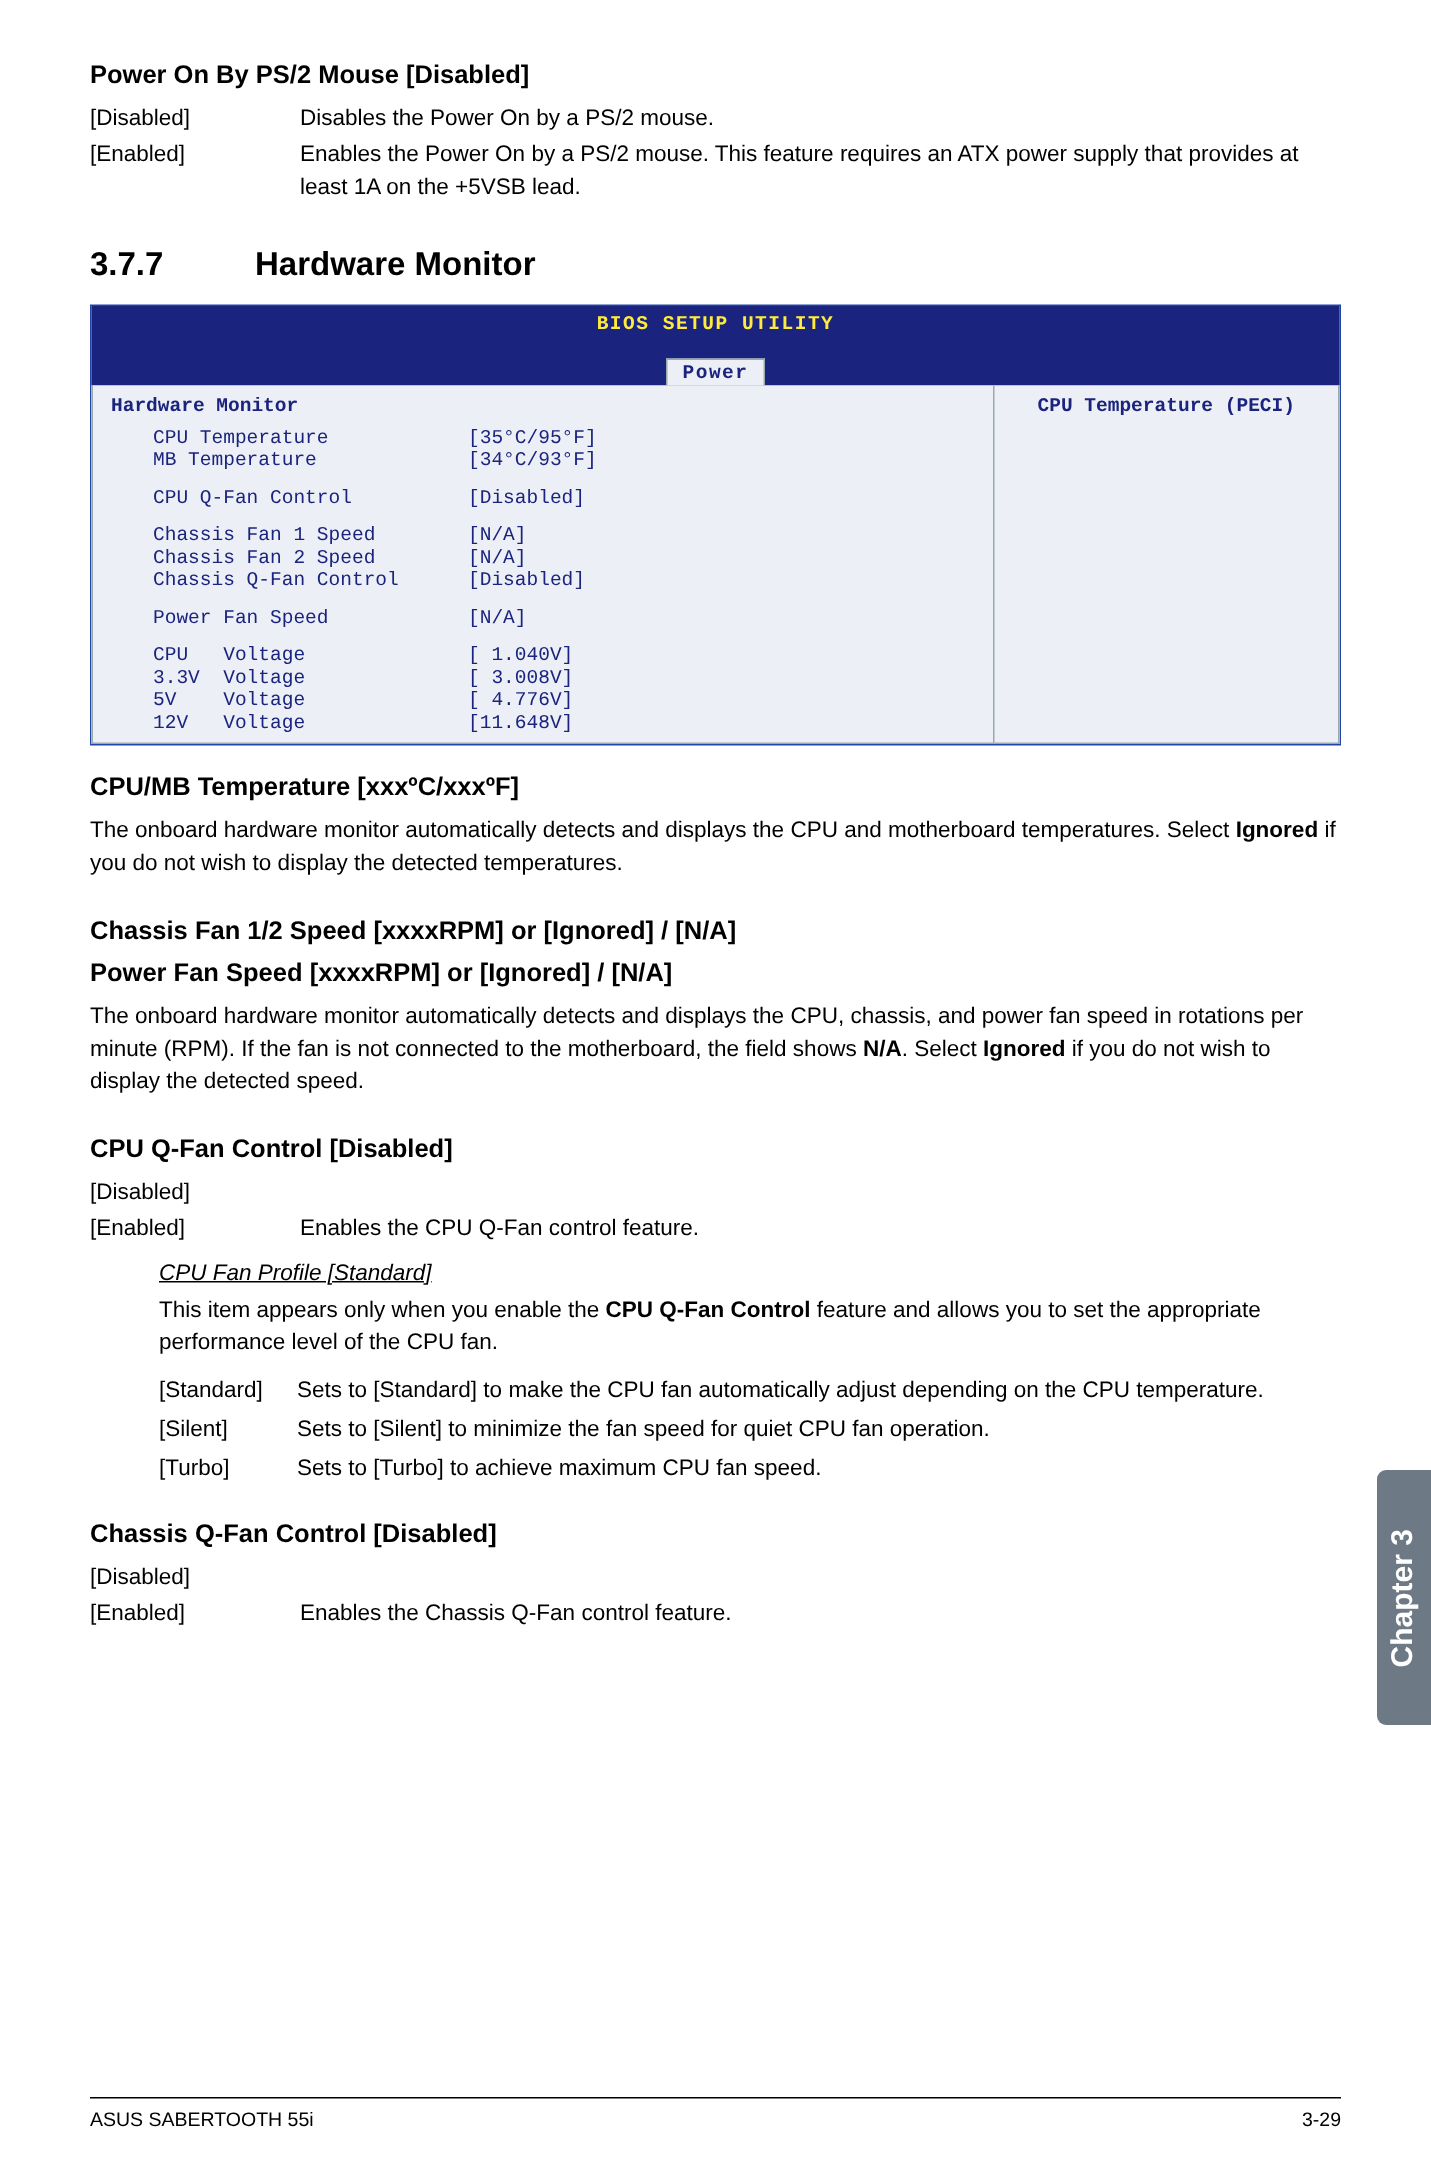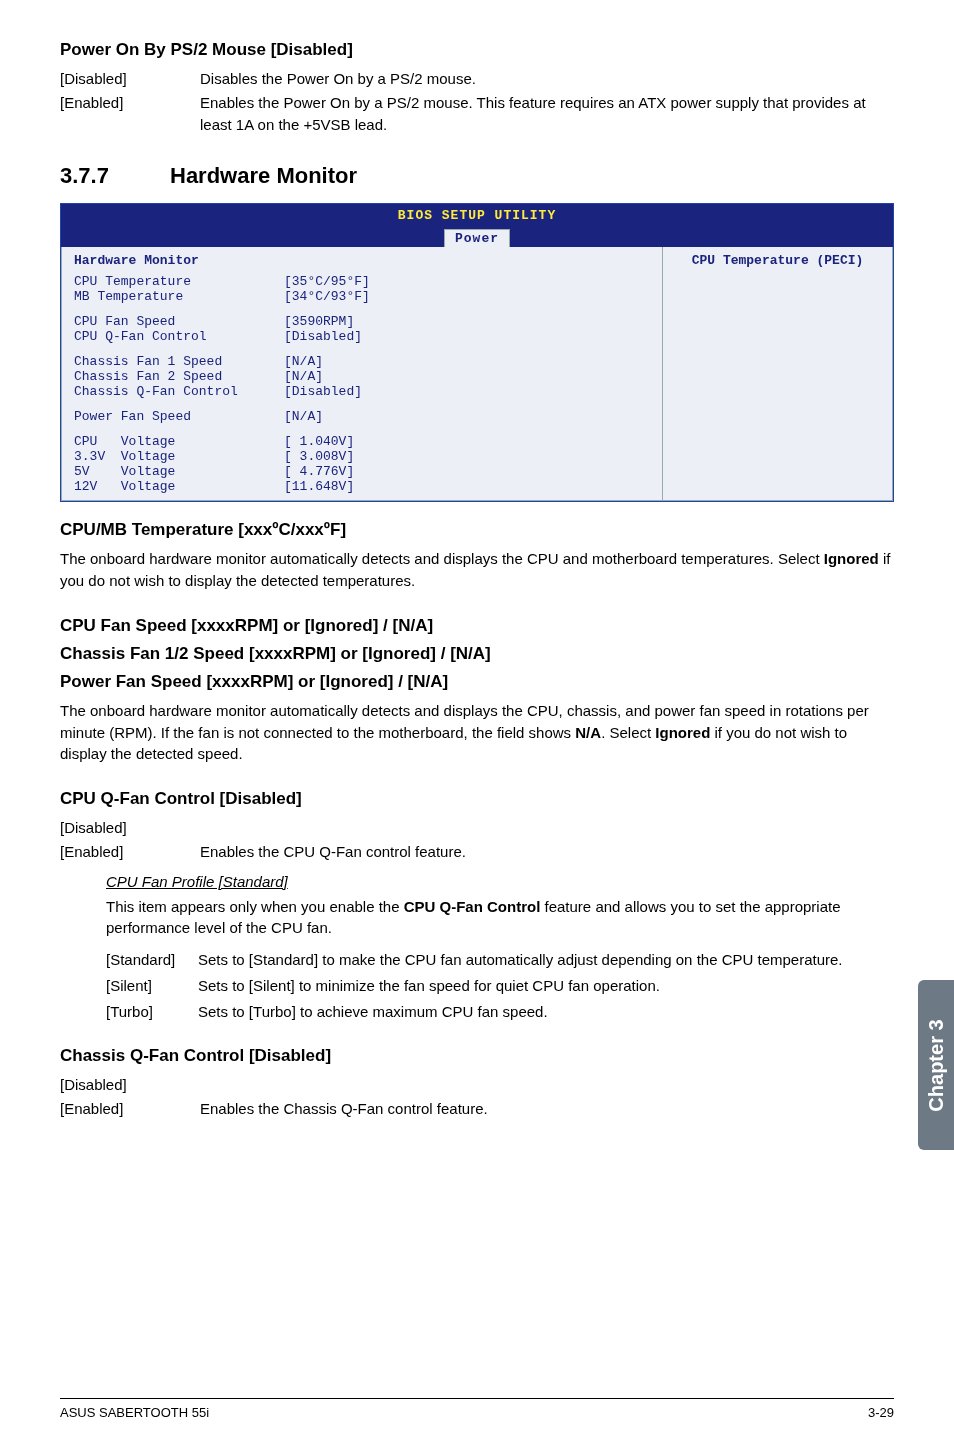--- a/index.html
+++ b/index.html
@@ -8,26 +8,26 @@
   h2 { font-size: 17px; font-weight: bold; margin-bottom: 8px; }
   .def-list { font-size: 15px; line-height: 1.45; }
   .def-row { display: flex; margin-bottom: 2px; }
   .def-term { width: 140px; flex-shrink: 0; }
   .def-desc { flex: 1; }
   .h-num-row { display: flex; align-items: baseline; margin: 28px 0 14px 0; }
   .h-num { font-size: 22px; font-weight: bold; width: 110px; }
   .h-title { font-size: 22px; font-weight: bold; }
   .bios-box { border: 1px solid #2244aa; font-family: "Courier New", monospace; font-size: 13px; margin-bottom: 18px; }
   .bios-top { background: #1a237e; color: #ffeb3b; text-align: center; padding: 4px 0 0 0; font-weight: bold; letter-spacing: 1px; }
-  .bios-tab { display:inline-block; border: 1px solid #9aa; border-bottom: none; background: #eceff5; color: #1a237e; padding: 1px 10px; font-weight: bold; margin-top: 6px; }
+  .bios-tab { display:inline-block; border: 1px solid #9aa; border-bottom: none; background: #eceff5; color: #1a237e; padding: 1px 10px; font-weight: bold; margin-top: 16px; }
   .bios-body { display: flex; background: #eceff5; }
   .bios-left { flex: 1; border: 1px solid #9aa; border-top:none; padding: 6px 12px; color: #1a237e; }
   .bios-right { width: 230px; border: 1px solid #9aa; border-left:none; border-top:none; padding: 6px 10px; color: #1a237e; font-weight: bold; text-align: center; }
   .bios-header-row { font-weight: bold; color: #1a237e; margin-bottom: 6px; }
-  .bios-row { display: flex; }
+  .bios-row { display: flex; margin-left: 28px; }
   .bios-label { width: 210px; }
   .bios-val { }
   .bios-group { margin-bottom: 10px; }
   .para { font-size: 15px; line-height: 1.45; margin-bottom: 10px; }
   .sub-indent { margin-left: 46px; }
   .sub-u { font-style: italic; text-decoration: underline; font-size: 15px; margin-bottom: 6px; }
   .opt-row { display: flex; font-size: 15px; line-height: 1.45; margin-bottom: 4px; }
   .opt-term { width: 92px; flex-shrink: 0; }
   .opt-desc { flex: 1; }
   .side-tab { position: absolute; right: 0; top: 980px; width: 36px; height: 170px; background: #6d7a86; color: #fff; display: flex; align-items: center; justify-content: center; border-top-left-radius: 6px; border-bottom-left-radius: 6px; }
@@ -71,24 +71,20 @@
             <div class="bios-val">[35°C/95°F]</div>
           </div>
         <div class="bios-row">
             <div class="bios-label">MB Temperature</div>
             <div class="bios-val">[34°C/93°F]</div>
           </div>
       </div>
 
       <div class="bios-group">
         <div class="bios-row">
-            <div class="bios-label">CPU Fan Speed</div>
-            <div class="bios-val">[3590RPM]</div>
-          </div>
-        <div class="bios-row">
             <div class="bios-label">CPU Q-Fan Control</div>
             <div class="bios-val">[Disabled]</div>
           </div>
       </div>
 
       <div class="bios-group">
         <div class="bios-row">
             <div class="bios-label">Chassis Fan 1 Speed</div>
             <div class="bios-val">[N/A]</div>
           </div>
@@ -135,21 +131,20 @@
 </div>
 
 <div class="section">
   <h2>CPU/MB Temperature [xxxºC/xxxºF]</h2>
   <p class="para">
     <span>The onboard hardware monitor automatically detects and displays the CPU and motherboard temperatures. Select </span><b>Ignored</b><span> if you do not wish to display the detected temperatures.</span>
   </p>
 </div>
 
 <div class="section">
-  <h2>CPU Fan Speed [xxxxRPM] or [Ignored] / [N/A]</h2>
   <h2>Chassis Fan 1/2 Speed [xxxxRPM] or [Ignored] / [N/A]</h2>
   <h2>Power Fan Speed [xxxxRPM] or [Ignored] / [N/A]</h2>
   <p class="para">
     <span>The onboard hardware monitor automatically detects and displays the CPU, chassis, and power fan speed in rotations per minute (RPM). If the fan is not connected to the motherboard, the field shows </span><b>N/A</b><span>. Select </span><b>Ignored</b><span> if you do not wish to display the detected speed.</span>
   </p>
 </div>
 
 <div class="section">
   <h2>CPU Q-Fan Control [Disabled]</h2>
   <div class="def-list">

